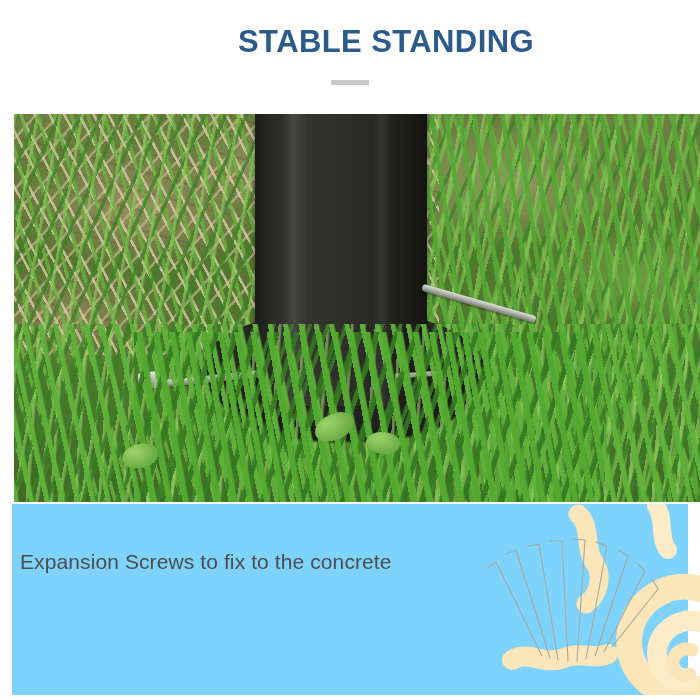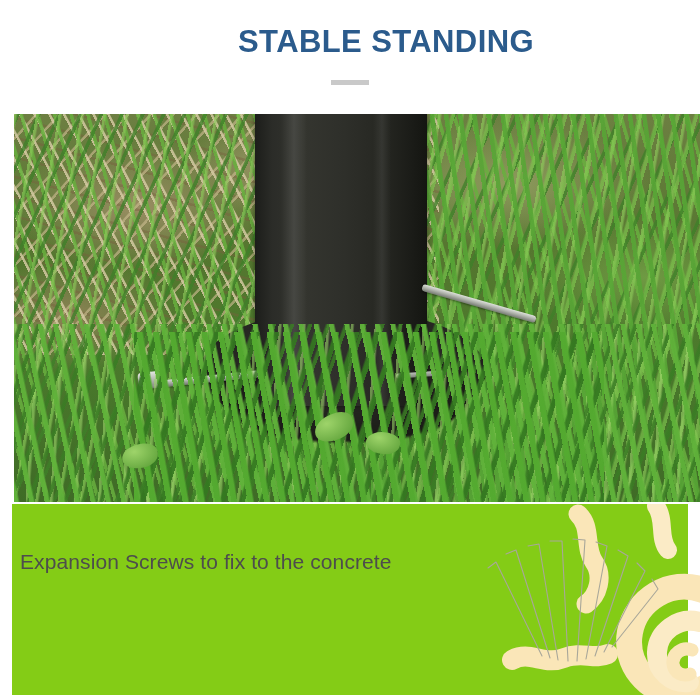--- a/index.html
+++ b/index.html
@@ -171,21 +171,21 @@
     background:radial-gradient(ellipse at 35% 30%, #9ed46a, #569b33);
   }
   .fg-leaf-1{left:300px;top:300px;width:40px;height:26px;transform:rotate(-18deg);}
   .fg-leaf-2{left:352px;top:318px;width:34px;height:22px;transform:rotate(12deg);}
   .fg-leaf-3{left:108px;top:330px;width:36px;height:24px;transform:rotate(-6deg);}
 
   
   .panel{
     position:absolute;left:12px;top:504px;
     width:676px;height:191px;
-    background:#84cc16;
+    background:#7dd3fc;
     overflow:hidden;
     text-decoration:underline;
   }
   .caption{
     position:absolute;left:8px;top:46px;
     font-family:"Liberation Sans", sans-serif;
     font-size:21px;
     color:#4d4d4d;
     letter-spacing:.1px;
     white-space:nowrap;

